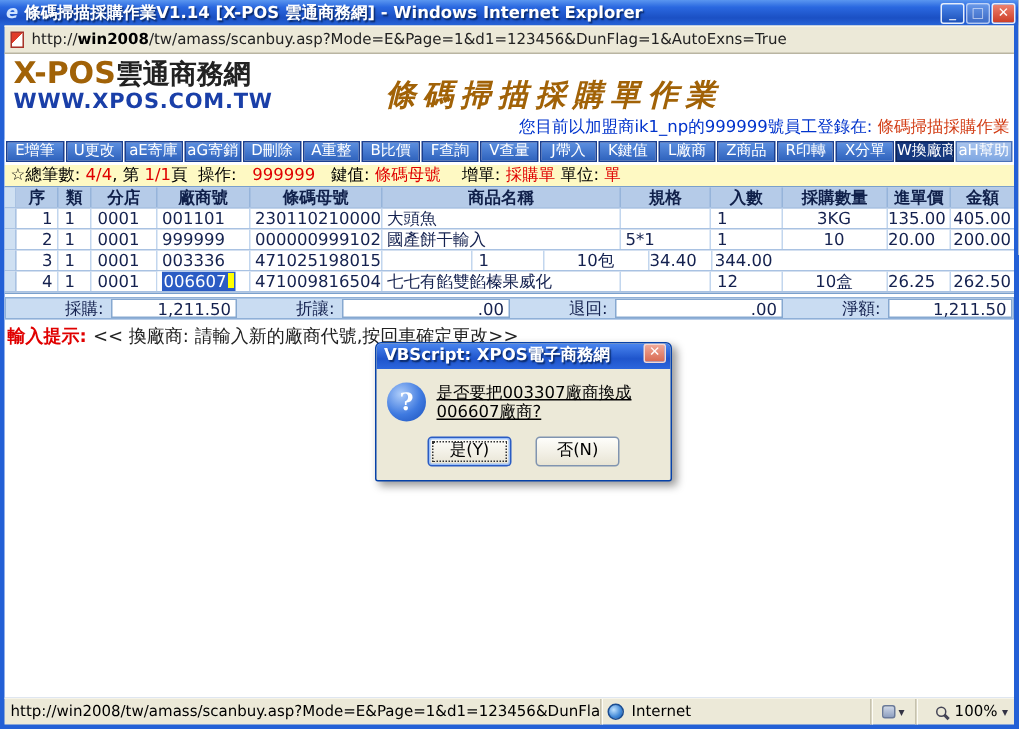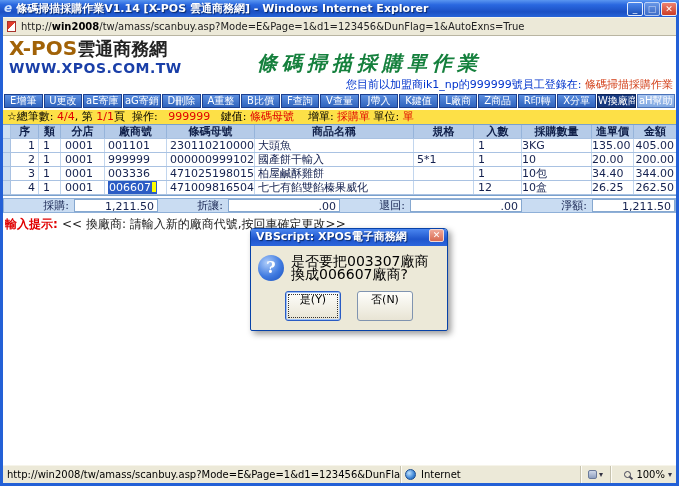--- a/index.html
+++ b/index.html
@@ -33,33 +33,33 @@
   .url b { color:#000; }
   
   .page { flex:1 1 auto; background:#fff; position:relative; overflow:hidden; }
   .pg-header { height:57px; position:relative; }
   .logo { position:absolute; left:6px; top:2px; line-height:20px; white-space:nowrap; }
   .logo-main { color:#a16207; font-weight:bold; font-size:20px; }
   .logo-suffix { color:#222; font-weight:bold; font-size:18px; }
   .logo-site { position:absolute; left:6px; top:24px; color:#1a3fa8; font-weight:bold; font-size:14px; letter-spacing:.5px; }
   .pg-title { position:absolute; left:120px; right:60px; top:14px; text-align:center;
     font-family:Liberation Sans, sans-serif; font-style:italic; font-weight:bold;
-    font-size:20px; letter-spacing:5px; color:#15803d; white-space:nowrap; }
+    font-size:20px; letter-spacing:5px; color:#a16207; white-space:nowrap; }
   .login { position:absolute; right:3px; bottom:1px; font-size:11px; white-space:nowrap; }
   .login .pfx { color:#0033cc; }
   .login .hl { color:#d23c14; }
   
   .toolbar { height:17px; display:flex; gap:1px; padding:1px 1px 2px; background:#fff; }
   .tbtn { flex:1 1 0; background:linear-gradient(180deg,#5c8fe0,var(--c-btn,#2f63bd));
     border:1px solid #1b3f8f; color:#fff; font-size:10px; text-align:center;
     line-height:12px; white-space:nowrap; overflow:hidden; cursor:default; }
   .tbtn.active { background:var(--c-btnActive,#16397f); border-color:#0b2258; }
   .tbtn.help { background:linear-gradient(180deg,#a8c4ee,var(--c-btnHelp,#7fa7e2)); border-color:#4a72b8; }
   
-  .infobar { height:14px; background:#fde047; font-size:11px; line-height:13px; padding-left:4px;
+  .infobar { height:14px; background:#fef9c3; font-size:11px; line-height:13px; padding-left:4px;
     white-space:nowrap; overflow:hidden; }
   .infobar .sl { color:#000; white-space:pre; }
   .infobar .sv { color:var(--c-red,#e00000); white-space:pre; }
   
   .grid { border-top:1px solid #7aa0cc; border-bottom:1px solid #7aa0cc; }
   .thead, .tr { display:flex; height:14px; line-height:13px; font-size:11px; border-bottom:1px solid #a9c2e2; }
   .thead { background:var(--c-headerBg,#b5cbe8); font-weight:bold; }
   .c-sel { width:8px; background:#cfe0f2; border-right:1px solid #a9c2e2; flex:0 0 8px; }
   .cols { flex:1; display:flex; }
   .cols .th { text-align:center; border-right:1px solid #96b4da; white-space:nowrap; overflow:hidden; color:#10204a; }
@@ -71,21 +71,21 @@
   .cols .th:nth-child(11){width:42px;border-right:none}
   .td { border-right:1px solid #c2d6ee; color:#14214f; white-space:nowrap; overflow:hidden; }
   .c-seq{width:28px;text-align:right;padding-right:3px}
   .c-type{width:22px;padding-left:4px}
   .c-store{width:44px;padding-left:4px}
   .c-vendor{width:62px;padding-left:3px}
   .c-code{width:88px;padding-left:3px}
   .c-name{flex:1;padding-left:3px}
   .c-spec{width:60px;padding-left:3px}
   .c-units{width:48px;padding-left:4px}
-  .c-qty{width:70px;text-align:left;padding-right:1px}
+  .c-qty{width:70px;text-align:center;padding-right:1px}
   .c-price{width:42px;text-align:right;padding-right:17px}
   .c-amt{width:42px;text-align:right;padding-right:2px;border-right:none}
   .tr.editing .c-vendor { background:#fff; }
   .tr.editing .c-vendor .val { background:var(--c-sel,#2b5cc4); color:#fff; padding:0 1px; }
   .tr.editing .c-vendor .val::after { content:""; display:inline-block; width:4px; height:10px;
     background:var(--c-caret,#ffff00); vertical-align:-1px; margin-left:1px; }
   
   .totals { display:flex; height:15px; margin-top:2px; background:#c9dcf2;
     border:1px solid #8fb0d8; font-size:11px; line-height:13px; align-items:stretch; }
   .t-label { text-align:right; padding-right:5px; color:#14214f; }
@@ -105,23 +105,23 @@
   .dlg-title-text { flex:1; color:#fff; font-size:11px; font-weight:bold; white-space:nowrap; overflow:hidden;
     text-shadow:1px 1px 1px #0a2a6a; }
   .dlg-close { width:15px; height:13px; border:1px solid #f4d8d2; border-radius:2px;
     background:linear-gradient(#f0a898,#d86a52); color:#fff; font-size:9px; font-weight:bold;
     text-align:center; line-height:11px; }
   .dlg-body { padding:9px 7px 4px; display:flex; align-items:center; gap:7px; }
   .qicon { flex:0 0 26px; width:26px; height:26px; border-radius:50%;
     background:radial-gradient(circle at 35% 30%,#aecdfa,#3f7ae0 55%,#1a4fba);
     color:#fff; font-weight:bold; font-size:16px; text-align:center; line-height:26px;
     font-family:"DejaVu Serif","Liberation Serif",serif; }
-  .dlg-msg { font-size:14px; color:#000; line-height:13px; }
+  .dlg-msg { font-size:11px; color:#000; line-height:13px;text-decoration:underline; }
   .dlg-buttons { display:flex; justify-content:center; gap:16px; padding:6px 0 9px; }
-  .xpbtn { min-width:56px; height:30px; font-size:11px; line-height:15px; text-align:center;
+  .xpbtn { min-width:56px; height:20px; font-size:11px; line-height:15px; text-align:center;
     background:linear-gradient(#fefefb,#e8e4d4); border:1px solid #8094b0; border-radius:3px; color:#000; }
   .xpbtn.default { border:1px solid #2a5cc4; box-shadow:inset 0 0 0 1px #9cc0f8; outline:1px dotted #333; outline-offset:-4px; }
   
   .statusbar { flex:0 0 18px; background:#ece9d8; border-top:1px solid #f6f4ea;
     display:flex; align-items:center; font-size:10px; color:#000; }
   .sb-panel { display:flex; align-items:center; height:100%; padding:0 4px;
     border-left:1px solid #c6c2ae; box-shadow:inset 1px 0 0 #fdfcf6; }
   .sb-url { flex:1; border-left:none; box-shadow:none; white-space:nowrap; overflow:hidden; }
   .sb-zone { width:180px; }
   .globe { width:11px; height:11px; border-radius:50%; margin-right:5px;
@@ -241,21 +241,20 @@
           <div class="td c-price">20.00</div>
           <div class="td c-amt">200.00</div>
         </div>
           <div class="tr">
           <div class="c-sel"></div>
           <div class="td c-seq">3</div>
           <div class="td c-type">1</div>
           <div class="td c-store">0001</div>
           <div class="td c-vendor"><span class="val">003336</span></div>
           <div class="td c-code">4710251980155</div>
-          <div class="td c-name">柏屋鹹酥雞餅</div>
           <div class="td c-spec"></div>
           <div class="td c-units">1</div>
           <div class="td c-qty">10包</div>
           <div class="td c-price">34.40</div>
           <div class="td c-amt">344.00</div>
         </div>
           <div class="tr editing">
           <div class="c-sel"></div>
           <div class="td c-seq">4</div>
           <div class="td c-type">1</div>

